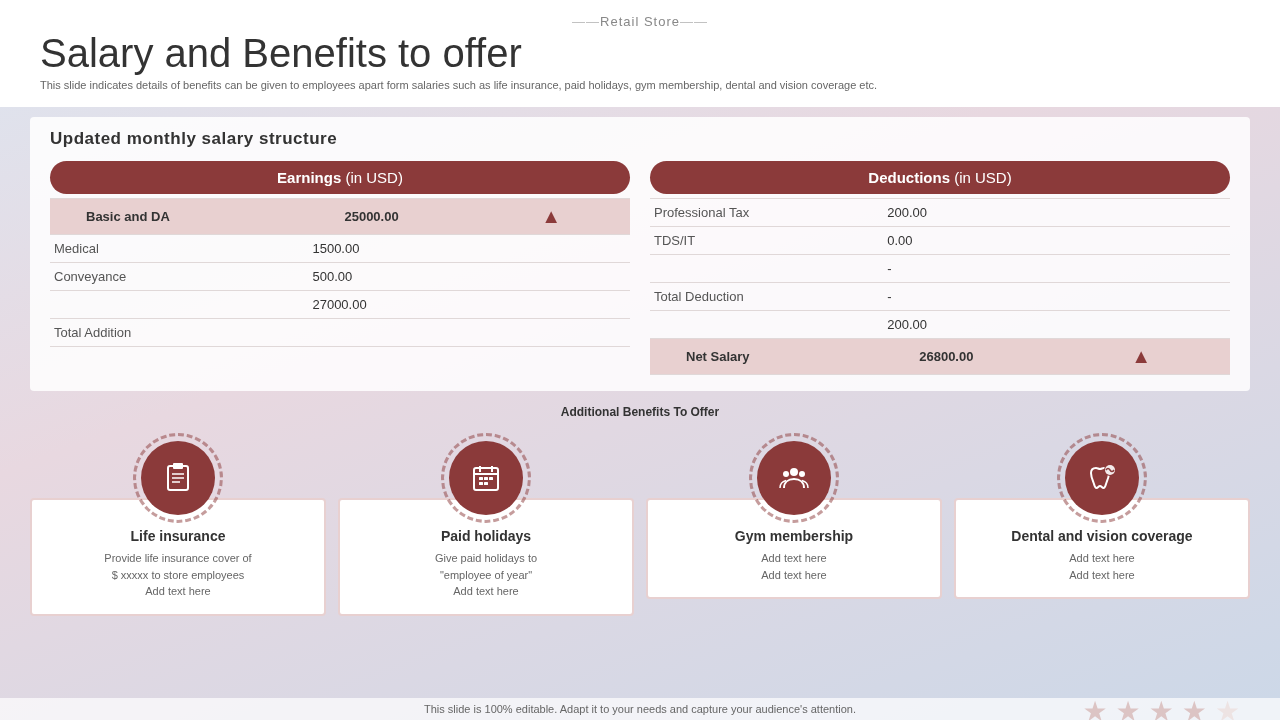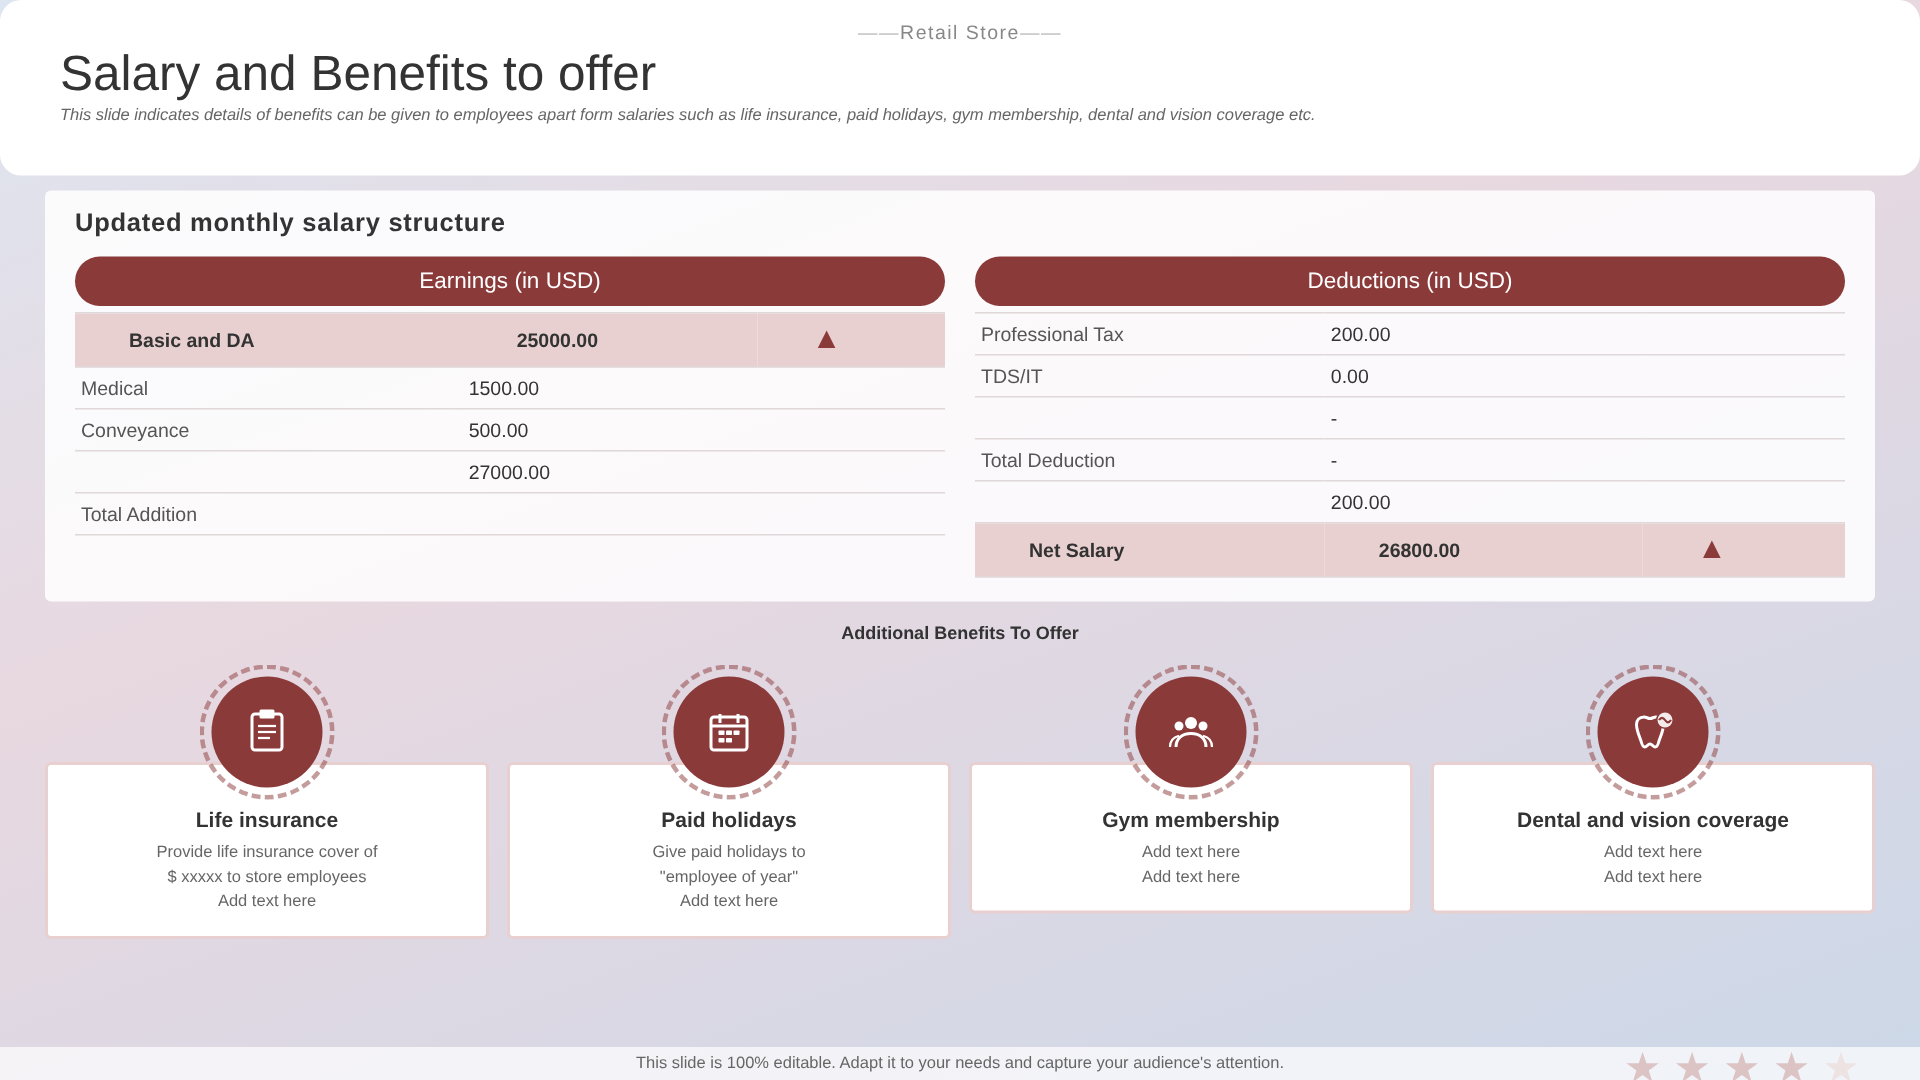--- a/index.html
+++ b/index.html
@@ -14,50 +14,48 @@
     .slide {
       width: 1280px;
       height: 720px;
       background: linear-gradient(160deg, #dde5f0 0%, #e8d8e0 40%, #ccd8e8 100%);
       position: relative;
       padding: 0;
     }
     .header {
       padding: 14px 40px 6px 40px;
       background: white;
-      border-radius: 14px;
     }
     .retail-store-label {
       font-size: 13px;
       color: #888;
       text-align: center;
       letter-spacing: 1px;
       margin-bottom: 2px;
       position: relative;
     }
     .retail-store-label::before,
     .retail-store-label::after {
       content: '——';
       color: #bbb;
     }
     .main-title {
-      font-size: 33px;
+      font-size: 40px;
       font-weight: 300;
       color: #333;
       line-height: 1.1;
       margin-bottom: 4px;
     }
     .main-title strong {
       font-weight: 700;
     }
     .subtitle {
       font-size: 11px;
       color: #666;
-      margin-bottom: 28px;
-      font-style: italic;
+      margin-bottom: 10px;
     }
     .content {
       padding: 10px 30px 0 30px;
     }
     .section-box {
       background: rgba(255,255,255,0.85);
       border-radius: 4px;
       padding: 12px 20px 16px 20px;
       margin-bottom: 14px;
     }
@@ -78,21 +76,21 @@
     .col-header {
       border-radius: 25px;
       padding: 8px 20px;
       color: white;
       font-size: 15px;
       text-align: center;
       margin-bottom: 4px;
       background: #8B3A3A;
     }
     .col-header span.normal { font-weight: 300; }
-    .col-header span.bold { font-weight: 400; }
+    .col-header span.bold { font-weight: 700; }
     .salary-table {
       width: 100%;
       border-collapse: collapse;
       font-size: 13px;
     }
     .salary-table tr { border-bottom: 1px solid #e0d8d8; }
     .salary-table tr:first-child { border-top: 1px solid #e0d8d8; }
     .salary-table td {
       padding: 6px 4px;
       color: #444;

